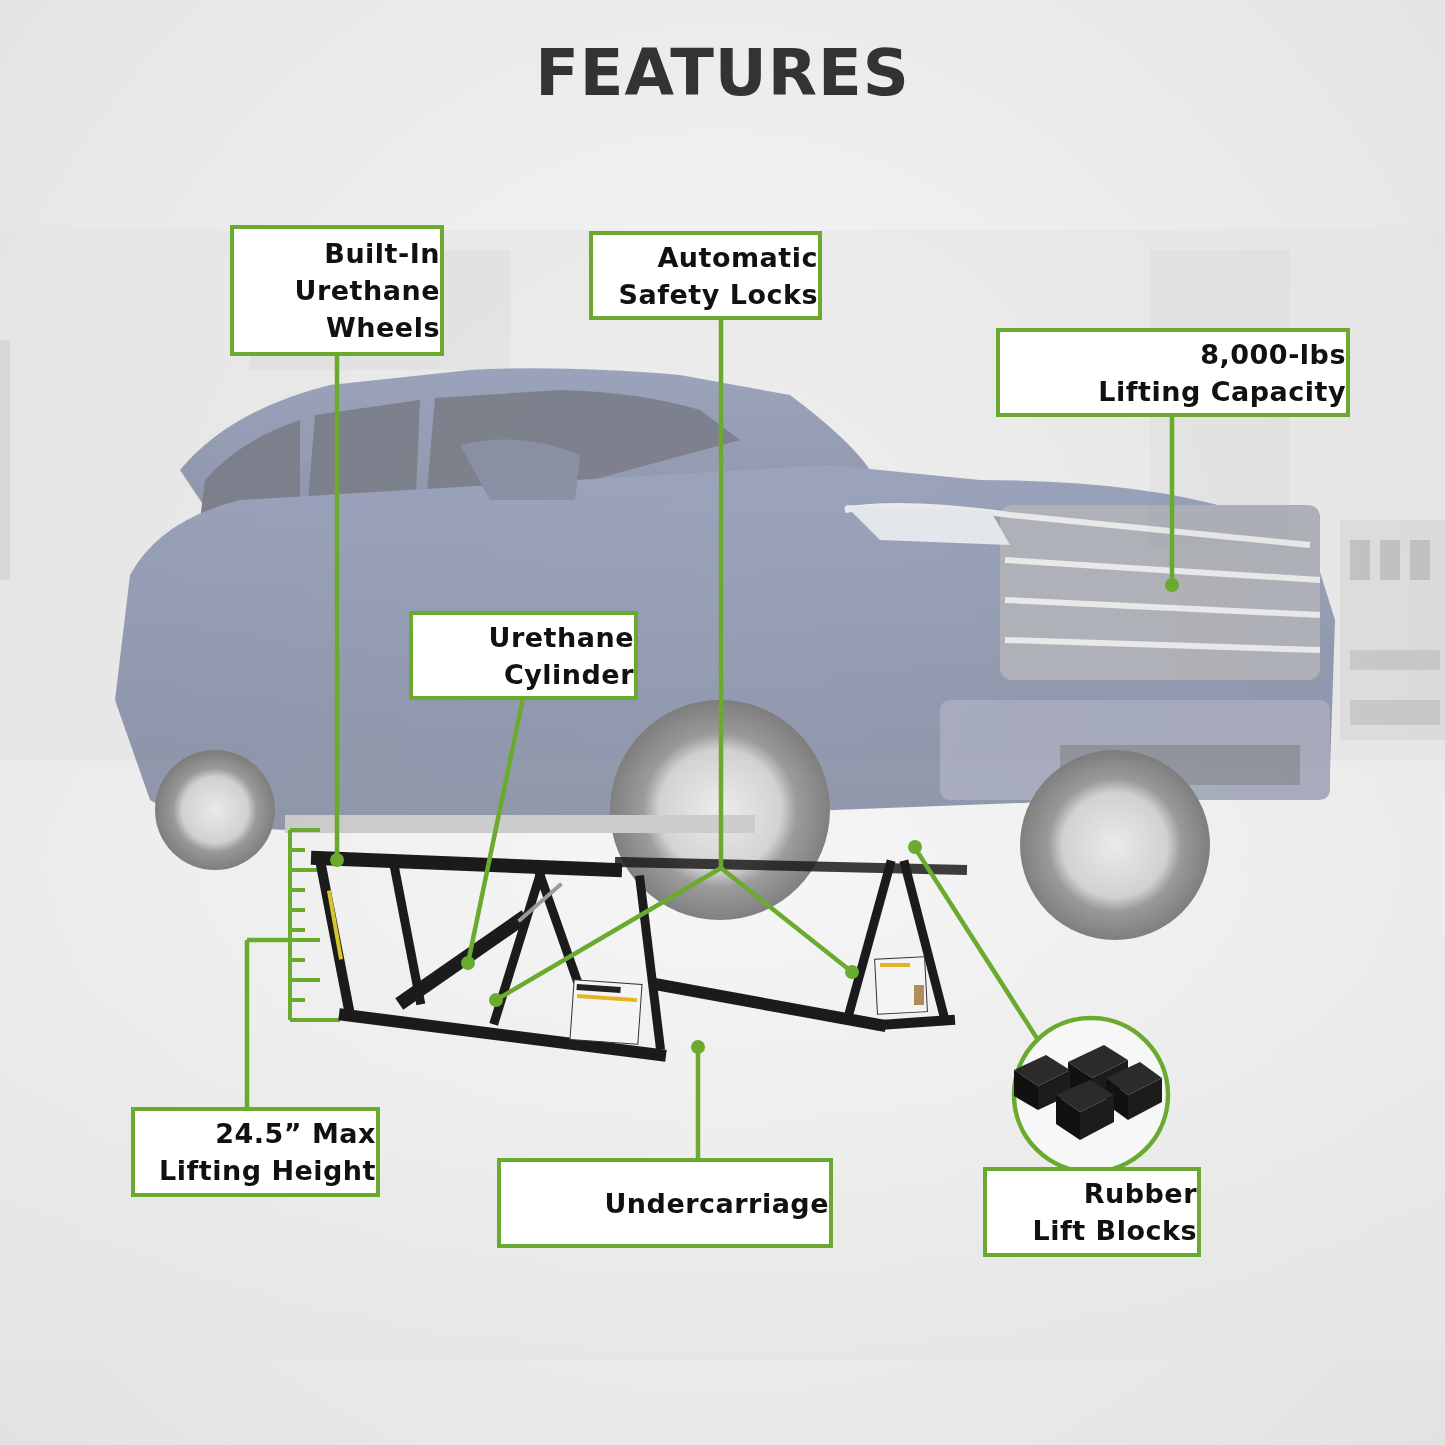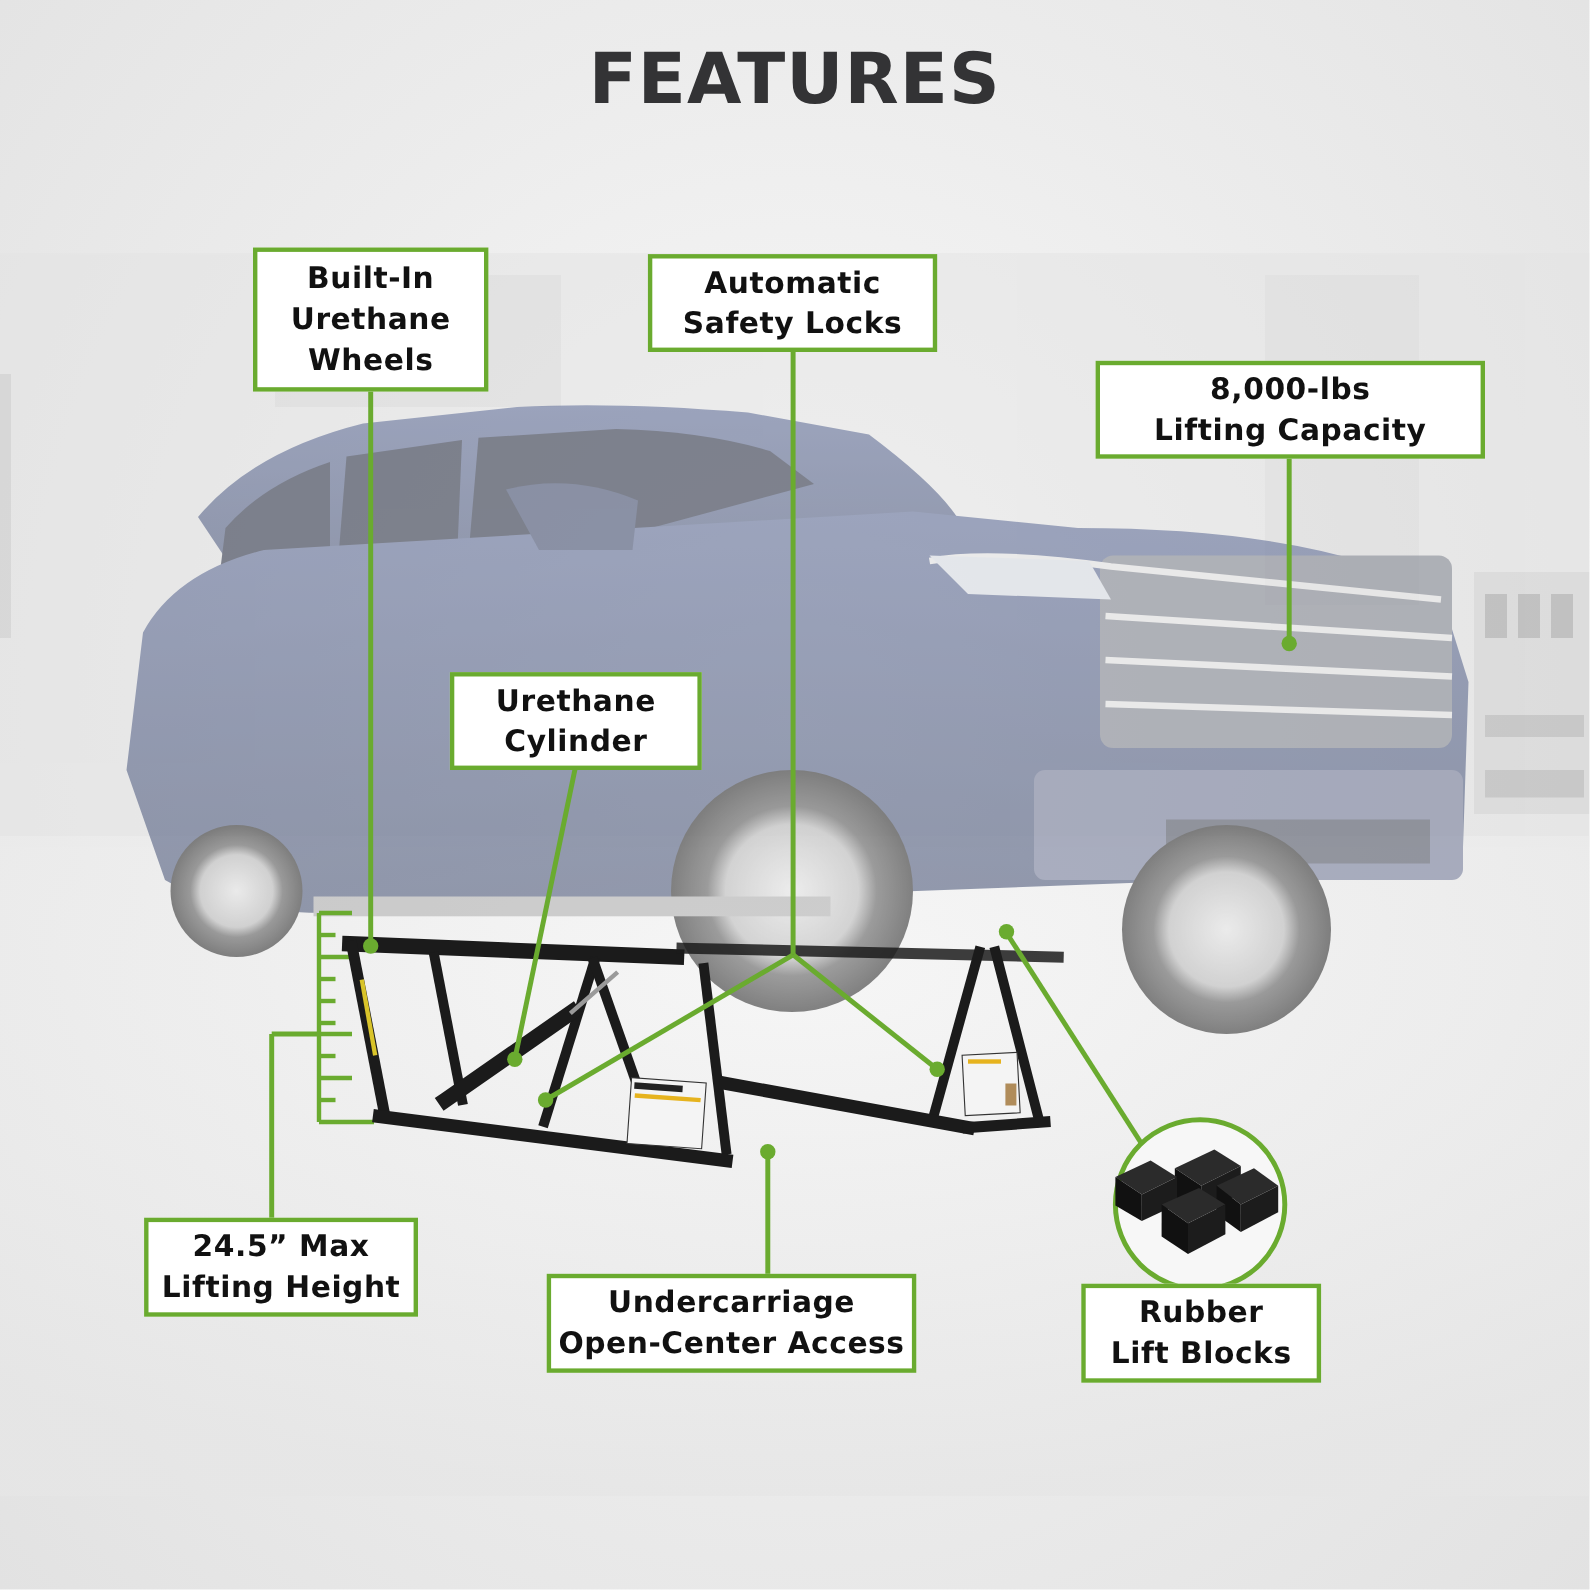--- a/index.html
+++ b/index.html
@@ -10,21 +10,21 @@
   }
   .title {
     position:absolute; top:36px; left:0; width:1445px; text-align:center;
     font-family:"DejaVu Sans", sans-serif; font-weight:bold; font-size:64px;
     color:#333335; letter-spacing:1px;
   }
   .scene { position:absolute; left:0; top:0; width:1445px; height:1445px; }
   .callout {
     position:absolute; background:#ffffff; border:4px solid #6aab2f;
     box-sizing:border-box; display:flex; flex-direction:column;
-    align-items:center; justify-content:center; text-align:center;
+    align-items:flex-end; justify-content:center; text-align:center;
     font-family:"DejaVu Sans", sans-serif; font-weight:600; color:#111;
     font-size:27px; line-height:37px; letter-spacing:0.5px;
   }
   .callout span { display:block; white-space:nowrap; }
 </style>
 </head>
 <body>
 
 <div class="title">FEATURES</div>
 
@@ -181,21 +181,21 @@
     </g>
   </g>
 </svg>
 
 <div class="callout" style="left:230px; top:225px; width:214px; height:131px;">
   <span>Built-In</span>
   <span>Urethane</span>
   <span>Wheels</span>
 </div>
 
-<div class="callout" style="left:589px; top:231px; width:263px; height:89px;">
+<div class="callout" style="left:589px; top:231px; width:233px; height:89px;">
   <span>Automatic</span>
   <span>Safety Locks</span>
 </div>
 
 <div class="callout" style="left:996px; top:328px; width:354px; height:89px;">
   <span>8,000-lbs</span>
   <span>Lifting Capacity</span>
 </div>
 
 <div class="callout" style="left:409px; top:611px; width:229px; height:89px;">
@@ -203,19 +203,18 @@
   <span>Cylinder</span>
 </div>
 
 <div class="callout" style="left:131px; top:1107px; width:249px; height:90px;">
   <span>24.5” Max</span>
   <span>Lifting Height</span>
 </div>
 
 <div class="callout" style="left:497px; top:1158px; width:336px; height:90px;">
   <span>Undercarriage</span>
-  <span>Open-Center Access</span>
 </div>
 
 <div class="callout" style="left:983px; top:1167px; width:218px; height:90px;">
   <span>Rubber</span>
   <span>Lift Blocks</span>
 </div>
 
 </body></html>

